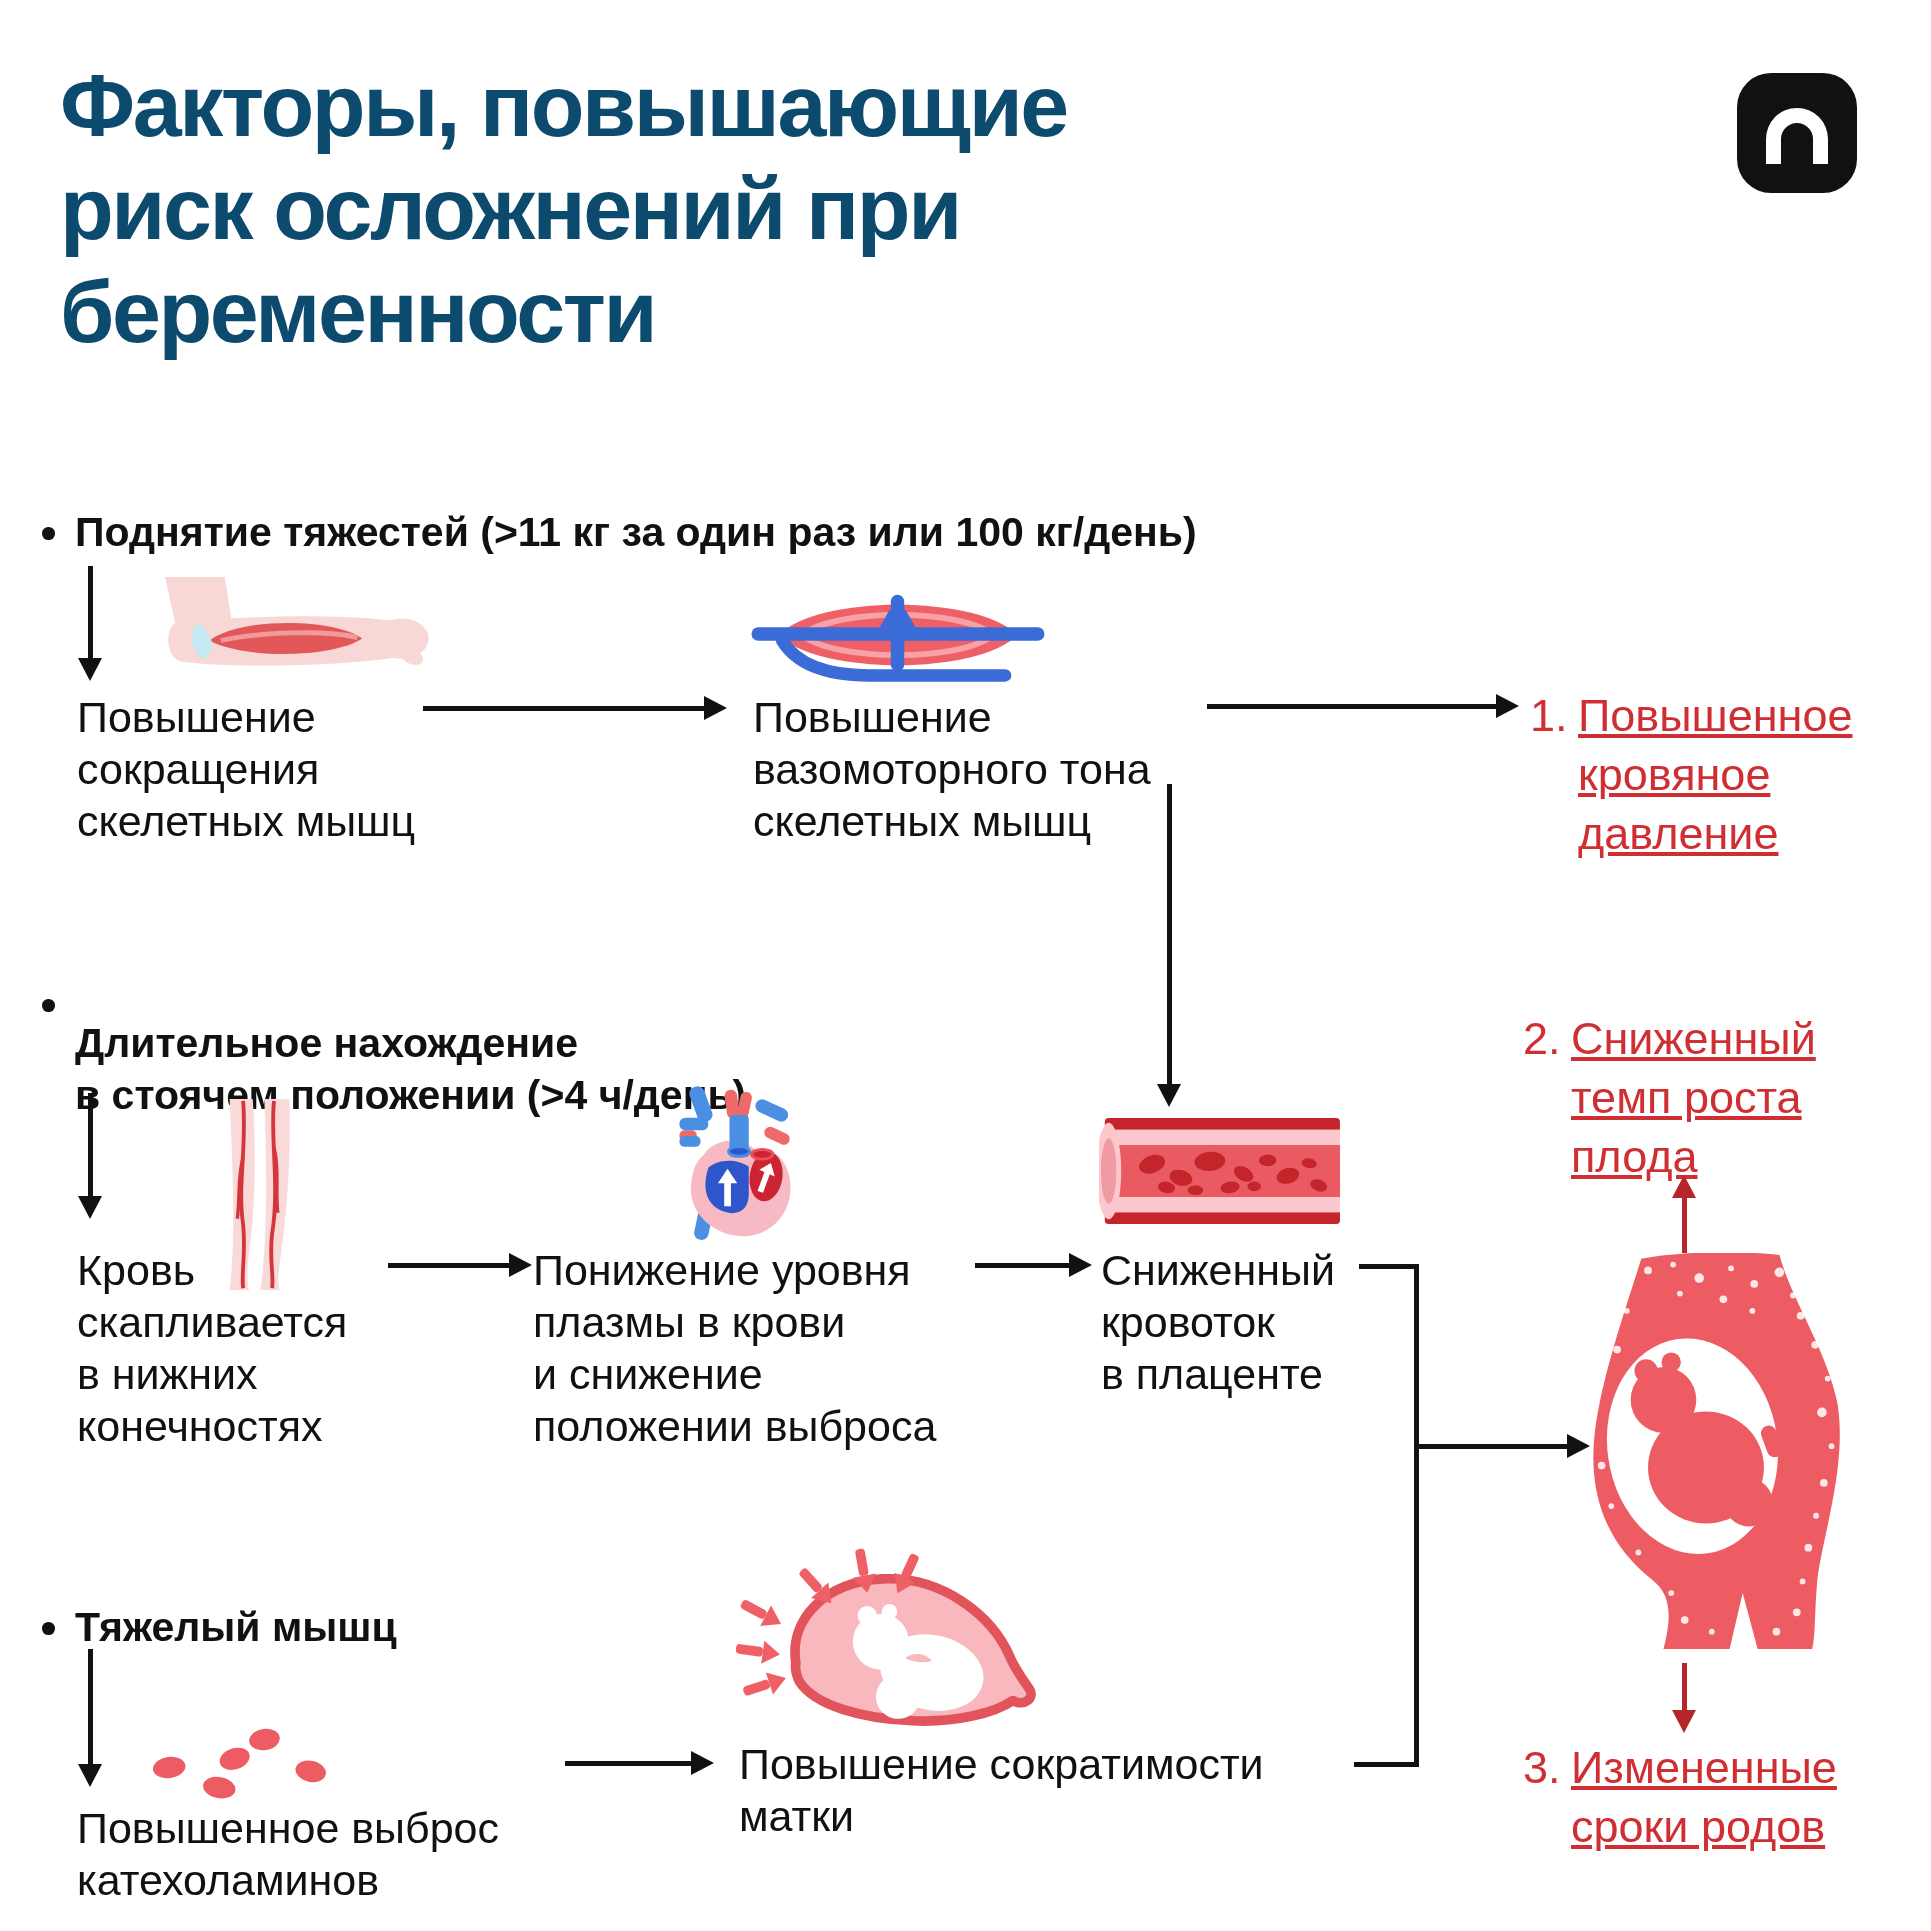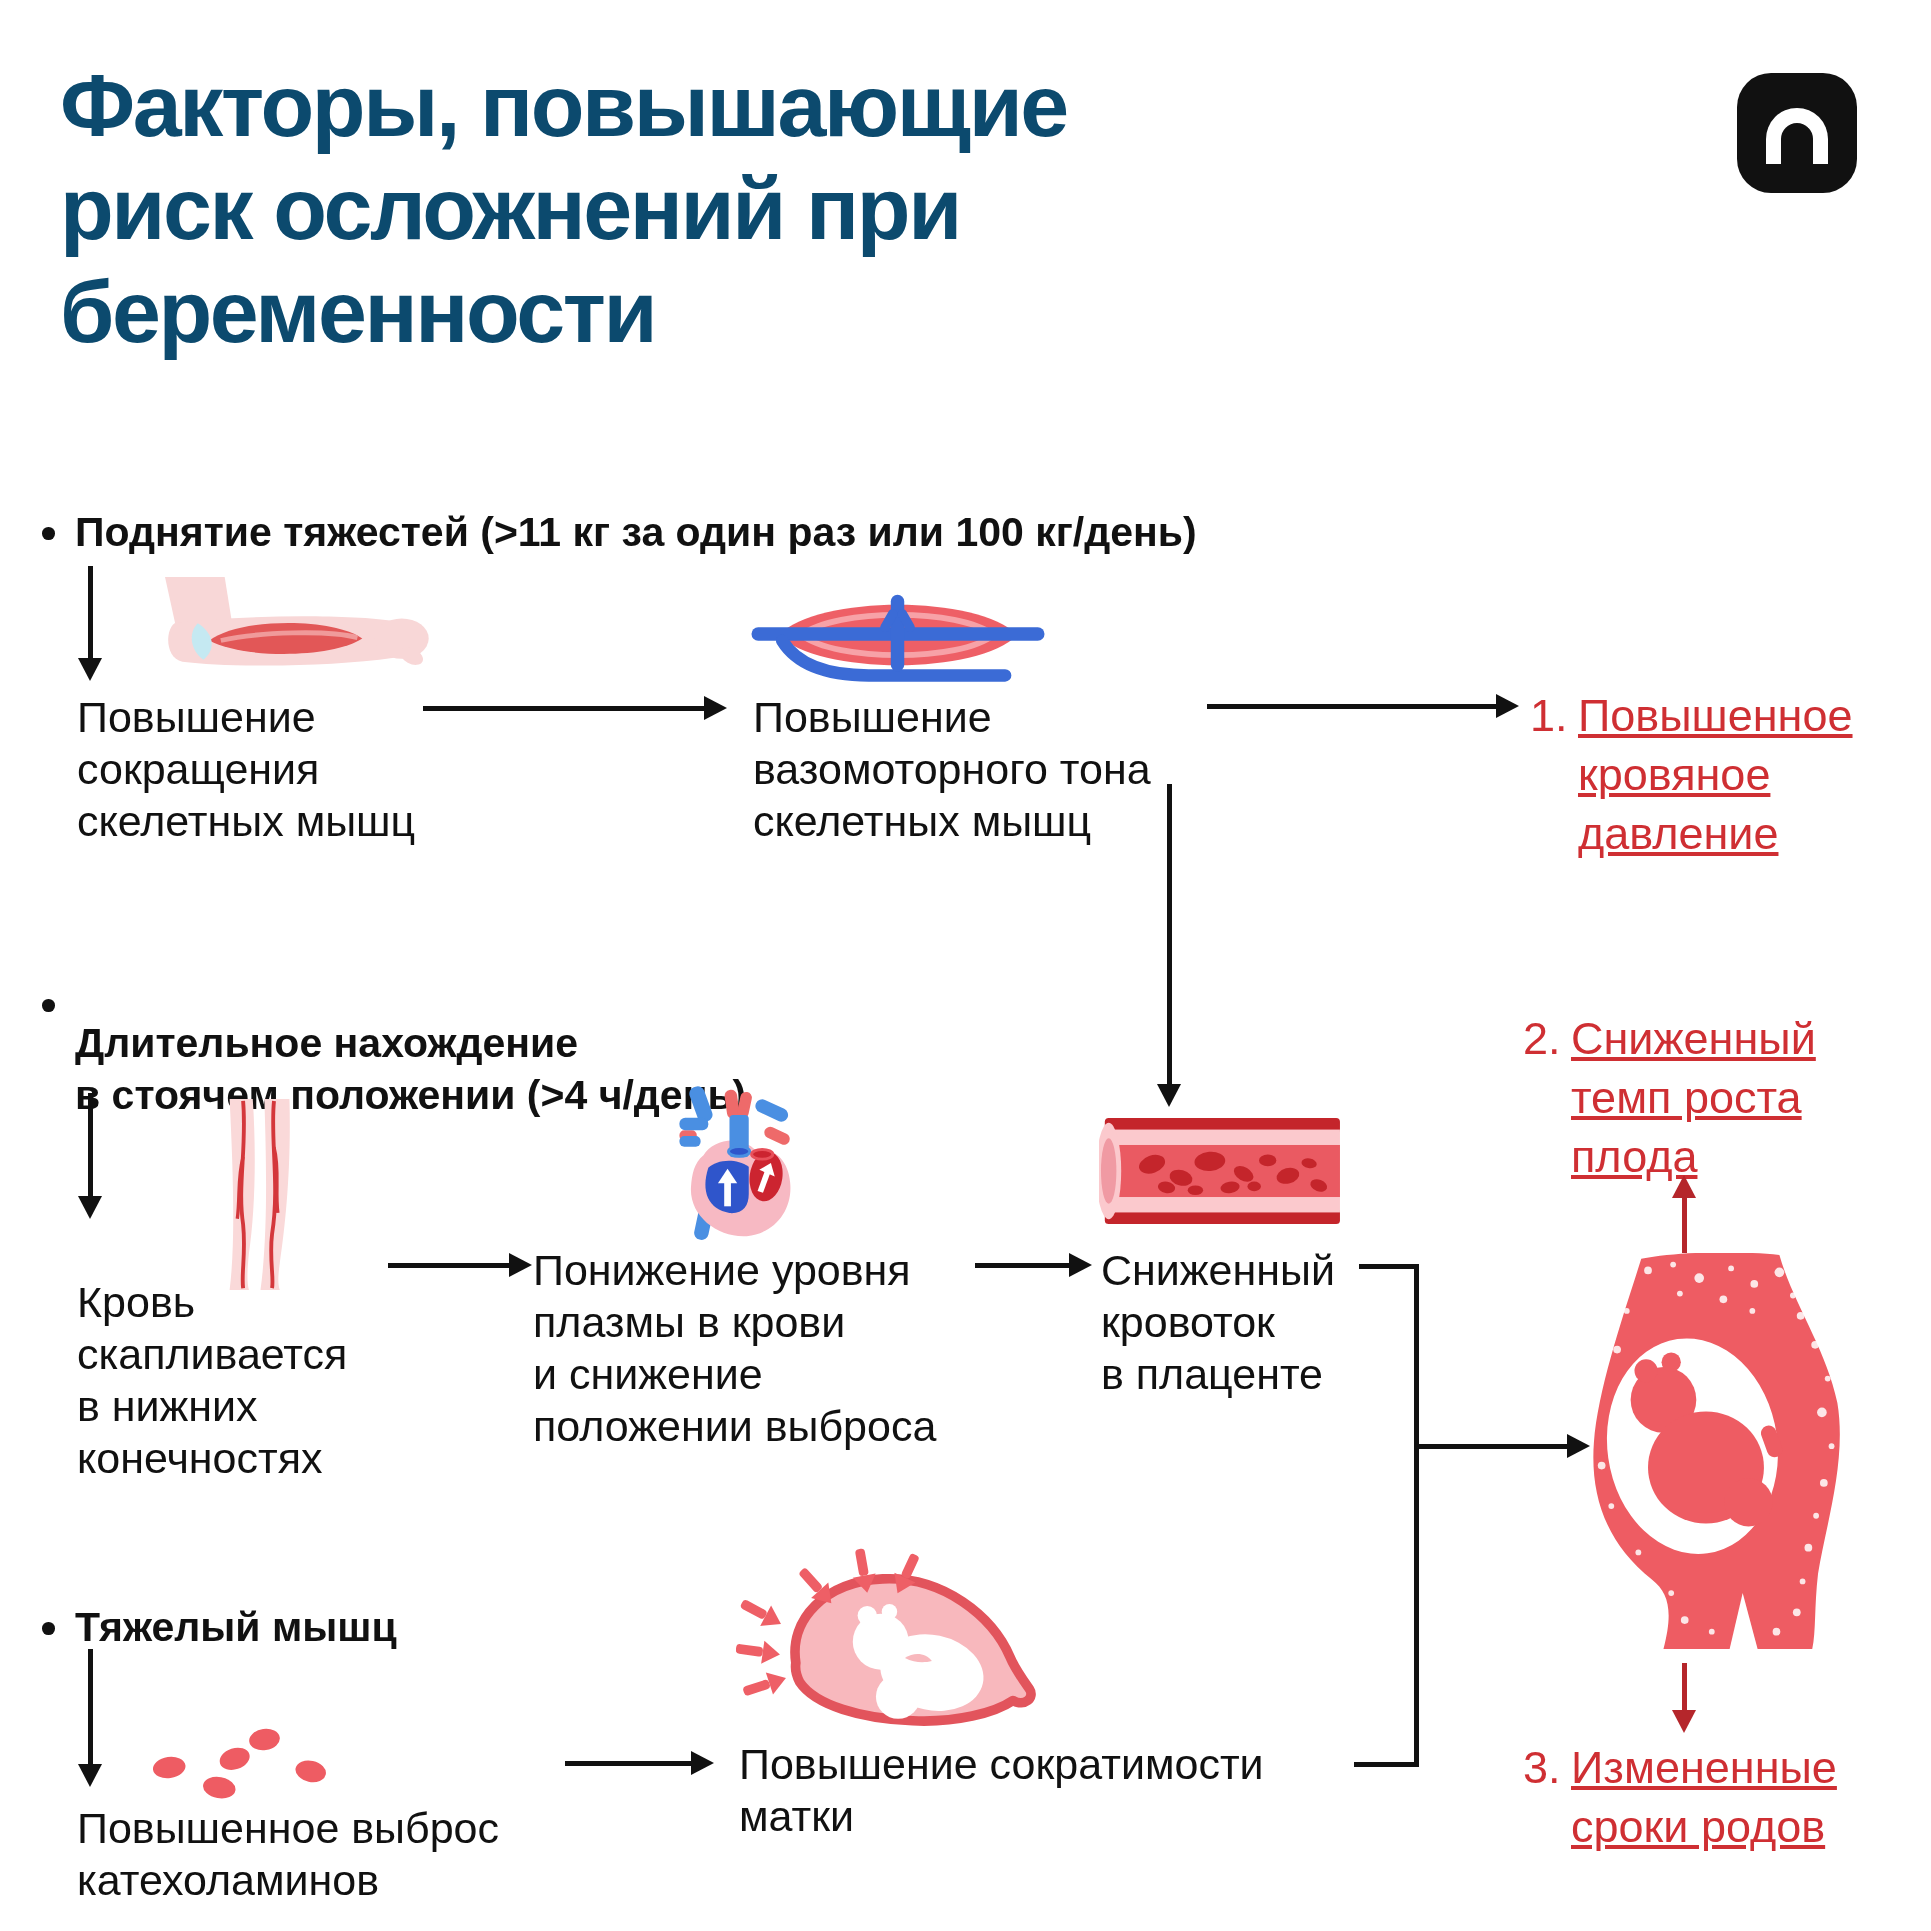--- a/index.html
+++ b/index.html
@@ -106,21 +106,21 @@
 
 <svg class="abs" style="left:214px;top:1099px;" width="92" height="193" viewBox="0 0 95 200">
   <path d="M16,0 L40,0 C44,60 42,120 36,160 C34,180 34,190 36,198 L16,198 C22,150 20,80 16,0 Z" fill="#fad9d9"></path>
   <path d="M52,0 L78,0 C80,70 74,130 68,170 C66,185 66,192 68,198 L48,198 C56,140 54,60 52,0 Z" fill="#fad9d9"></path>
   <path d="M30,2 C34,50 24,90 30,130 C33,160 28,180 30,196" stroke="#d4373b" stroke-width="4" fill="none"></path>
   <path d="M30,60 C24,82 27,102 24,124" stroke="#d4373b" stroke-width="3.5" fill="none"></path>
   <path d="M62,2 C58,40 68,90 60,140 C57,165 62,185 60,196" stroke="#d4373b" stroke-width="4" fill="none"></path>
   <path d="M62,50 C68,72 63,96 66,118" stroke="#d4373b" stroke-width="3.5" fill="none"></path>
 </svg>
 
-<div class="abs node" style="left:77px;top:1244px;margin-top:32px;">Кровь
+<div class="abs node" style="left:77px;top:1244px;">Кровь
 скапливается
 в нижних
 конечностях</div>
 
 <div class="abs hl ar" style="left:388px;top:1263px;width:122px;"></div>
 
 <svg class="abs" style="left:679px;top:1086px;" width="126" height="154" viewBox="0 0 130 160">
   <g transform="rotate(-20 22 18)">
       <rect x="14" y="0" width="16" height="38" rx="7" fill="#4a8fe2"></rect>
     </g>

